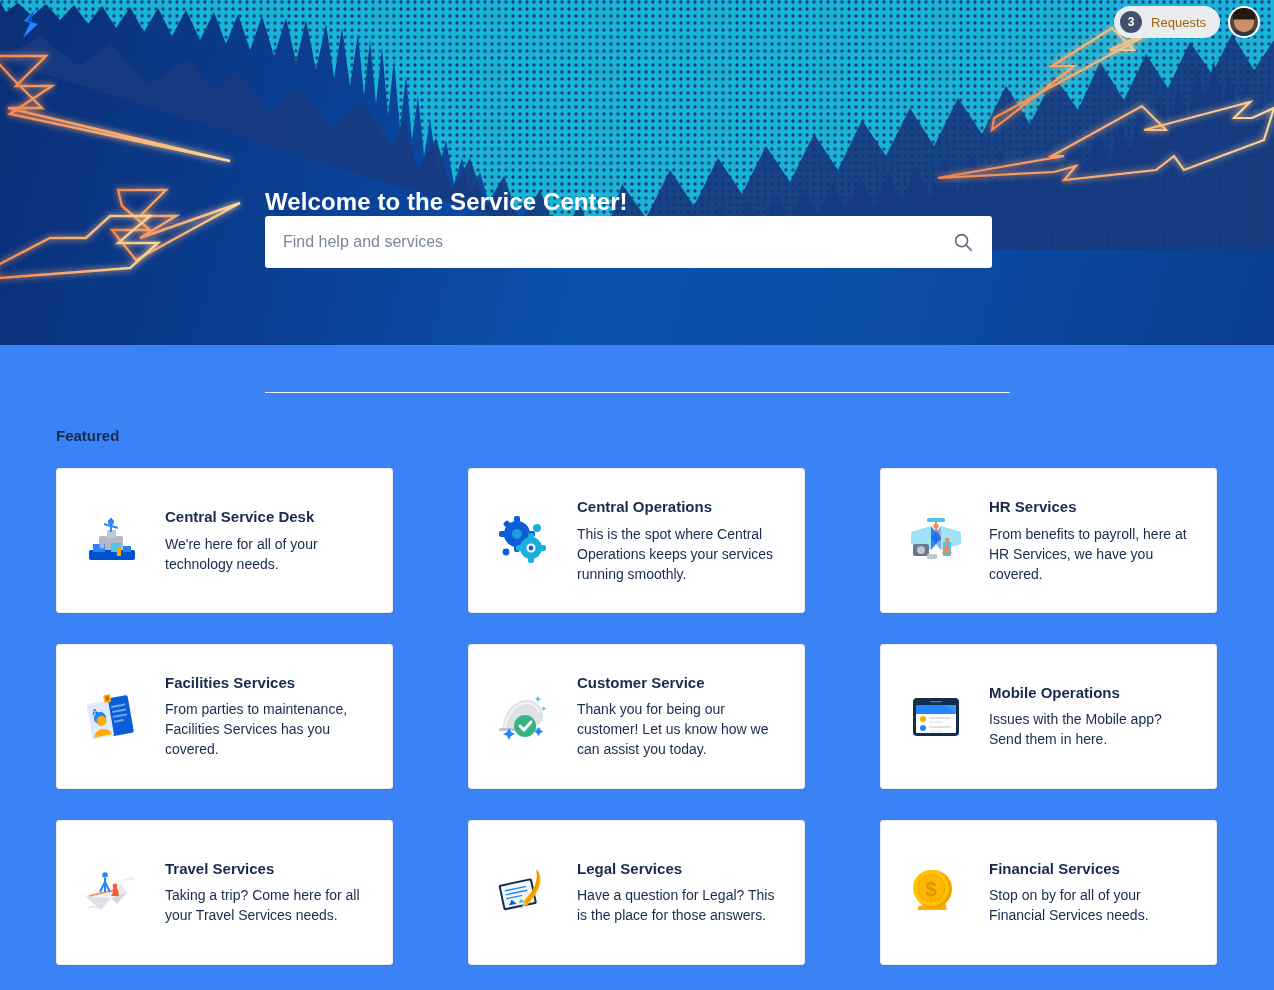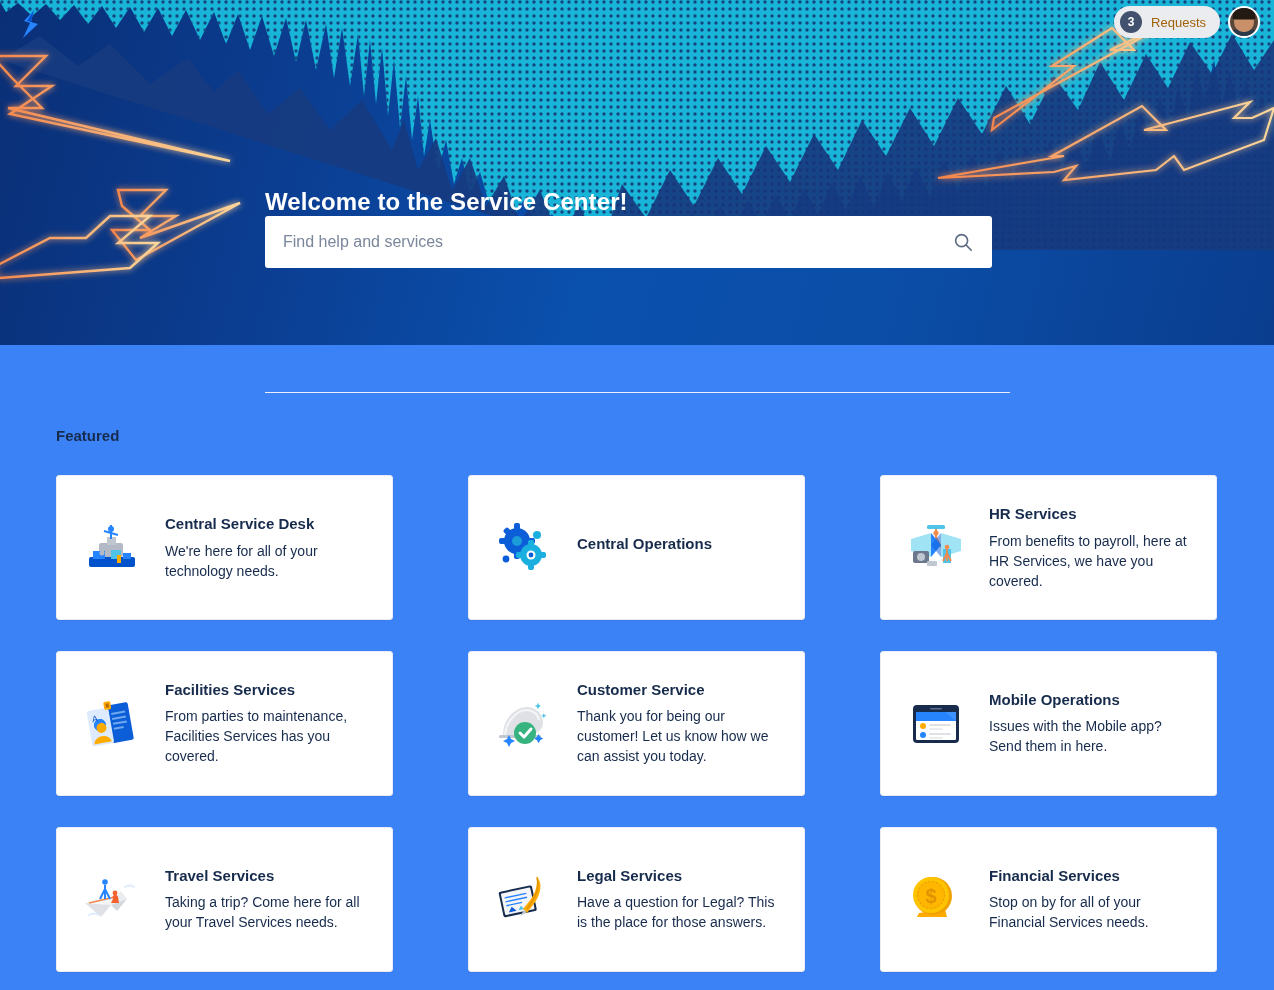--- a/index.html
+++ b/index.html
@@ -92,21 +92,21 @@
   }
   .divider {
     position: absolute; left: 265px; top: 47px;
     width: 745px; height: 1px; background: #EDEFF3;
   }
   .section-title {
     position: absolute; left: 56px; top: 82px;
     font-size: 15px; font-weight: bold; color: #172B4D;
   }
   .cards {
-    position: absolute; left: 56px; top: 130px;
+    position: absolute; left: 56px; top: 123px;
     width: 1164px;
     display: grid; grid-template-columns: repeat(3, 337px);
     column-gap: 75px; row-gap: 31px;
   }
   .card {
     background: #FFFFFF;
     border: 1px solid #EBECF0;
     border-radius: 3px;
     box-shadow: 0 1px 1px rgba(9,30,66,.06);
     min-height: 145px;
@@ -298,20 +298,21 @@
             <rect x="47" y="35" width="6" height="6" rx="2"></rect>
           </g>
           <circle cx="38" cy="38" r="4.5" fill="#fff"></circle>
           <circle cx="38" cy="38" r="2.4" fill="#0B5ED7"></circle>
           <circle cx="44" cy="18" r="4" fill="#1BAFE0"></circle>
           <circle cx="13" cy="42" r="3.4" fill="#0B5ED7"></circle>
         </svg>
       </div>
       <div class="card-body">
         <div class="card-title">Central Operations</div>
+        <div class="card-desc">This is the spot where Central Operations keeps your services running smoothly.</div>
       </div>
     </div>
 
     <div class="card">
       <div class="card-icon">
         <svg viewBox="0 0 62 62">
           <rect x="22" y="8" width="18" height="4" rx="1.5" fill="#4FC3E8"></rect>
           <path d="M31,12 L31,20 M31,20 L26,30 M31,20 L36,30" stroke="#F08B50" stroke-width="2" fill="none"></path>
           <circle cx="31" cy="16" r="2.6" fill="#F08B50"></circle>
           <path d="M6,22 L26,16 L26,40 L6,34 Z" fill="#9FE3F5"></path>

